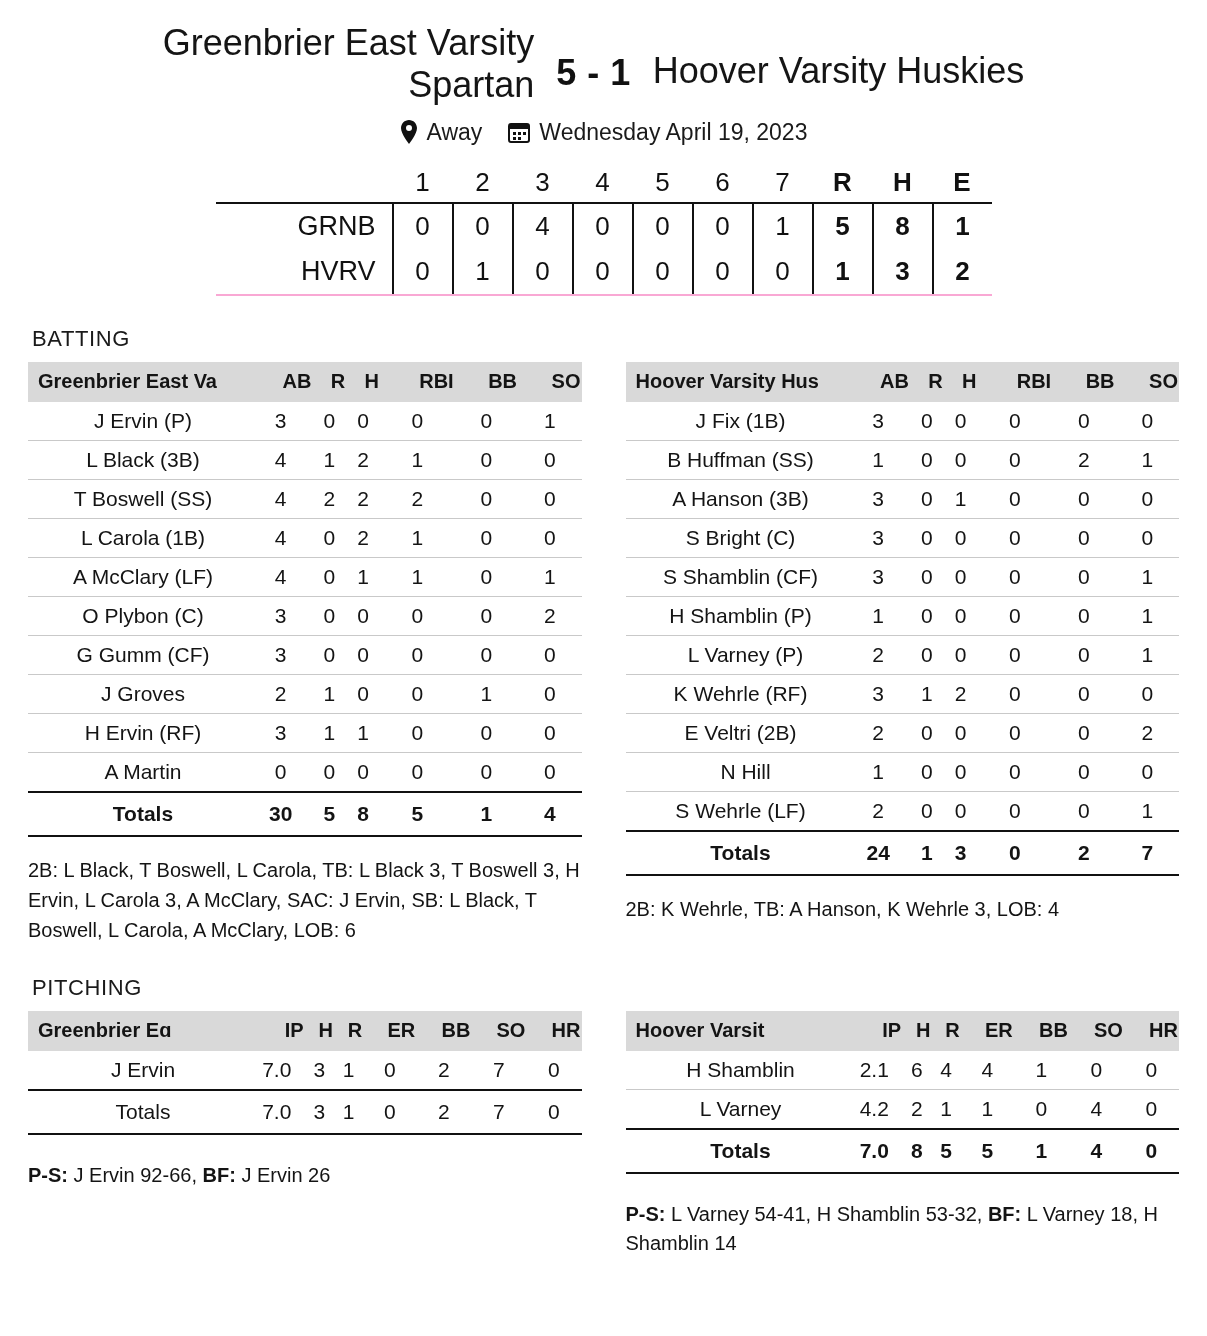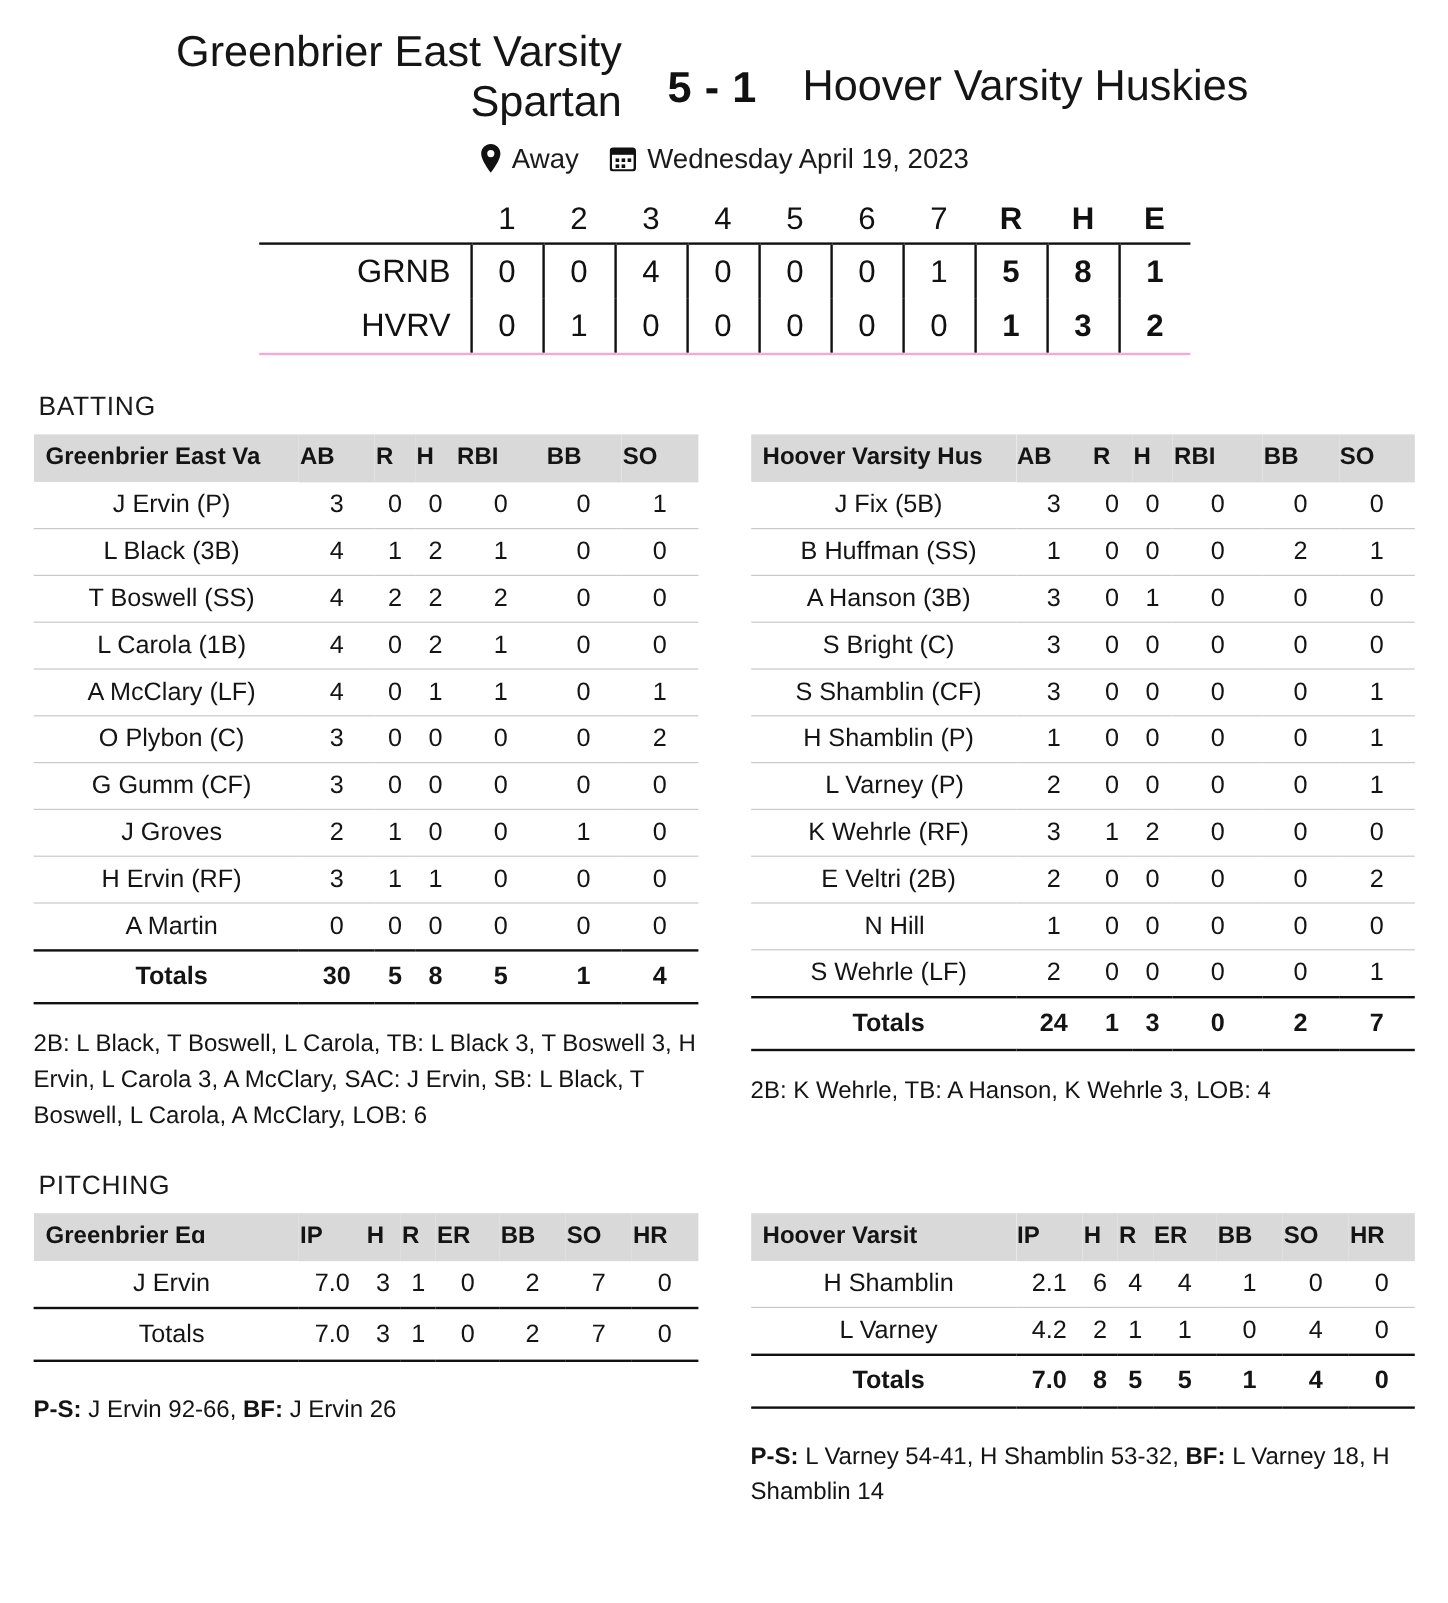--- a/index.html
+++ b/index.html
@@ -17,21 +17,21 @@
   }
 
   
   .header {
     padding-top: 22px;
   }
   .title-row {
     display: flex;
     align-items: flex-start;
     justify-content: center;
-    gap: 38px;
+    gap: 22px;
     padding: 0 40px;
   }
   .team-name {
     font-size: 36px;
     line-height: 1.18;
     font-weight: 400;
     color: #151515;
   }
   .team-name.left {
     width: 440px;
@@ -115,21 +115,21 @@
   table.stats {
     width: 100%;
     border-collapse: collapse;
     font-size: 21px;
   }
   table.stats thead th {
     background: #d9d9d9;
     font-weight: 700;
     font-size: 20px;
     height: 38px;
-    text-align: left;
+    text-align: right;
     color: #141414;
   }
   table.stats thead th.name-col {
     text-align: left;
     padding-left: 10px;
     width: 210px;
     white-space: nowrap;
     overflow: hidden;
     text-overflow: clip;
   }
@@ -378,21 +378,21 @@
             <th>AB</th>
             <th>R</th>
             <th>H</th>
             <th>RBI</th>
             <th>BB</th>
             <th>SO</th>
           </tr>
         </thead>
       <tbody id="bat-home-body">
           <tr>
-            <td class="name-col">J Fix (5B)</td>
+            <td class="name-col">J Fix (1B)</td>
             <td>3</td>
             <td>0</td>
             <td>0</td>
             <td>0</td>
             <td>0</td>
             <td>0</td>
           </tr>
           <tr>
             <td class="name-col">B Huffman (SS)</td>
             <td>1</td>

